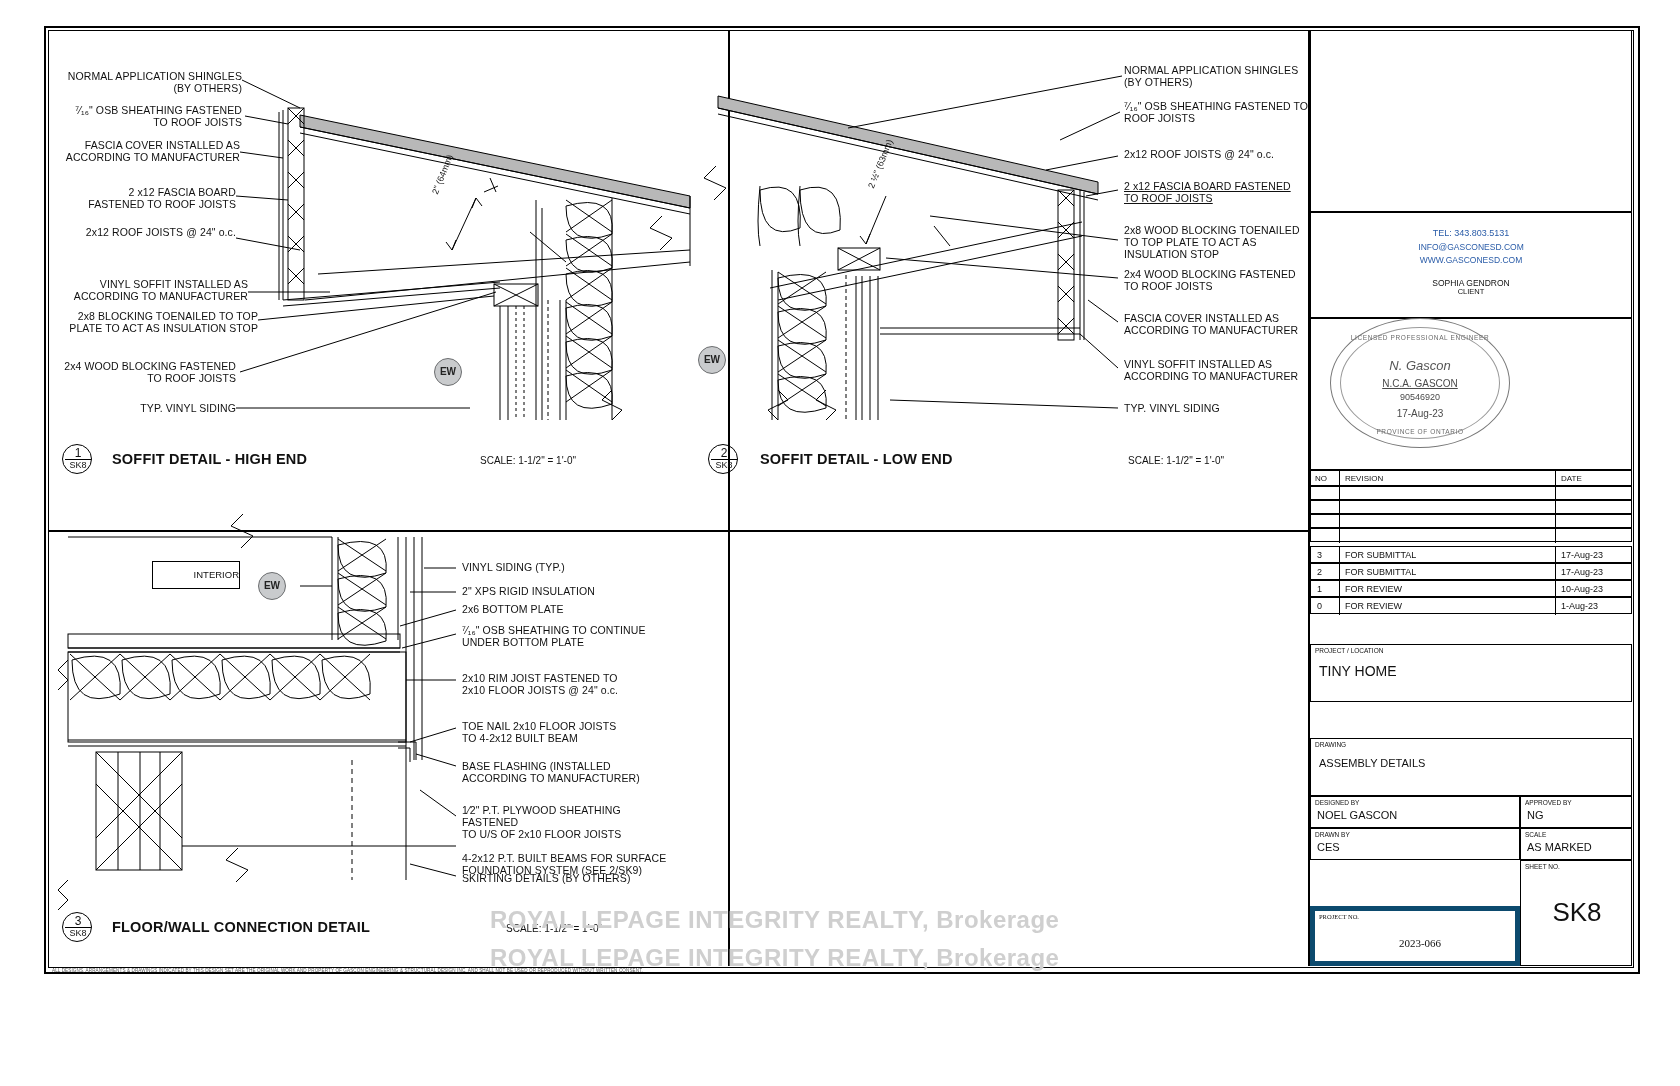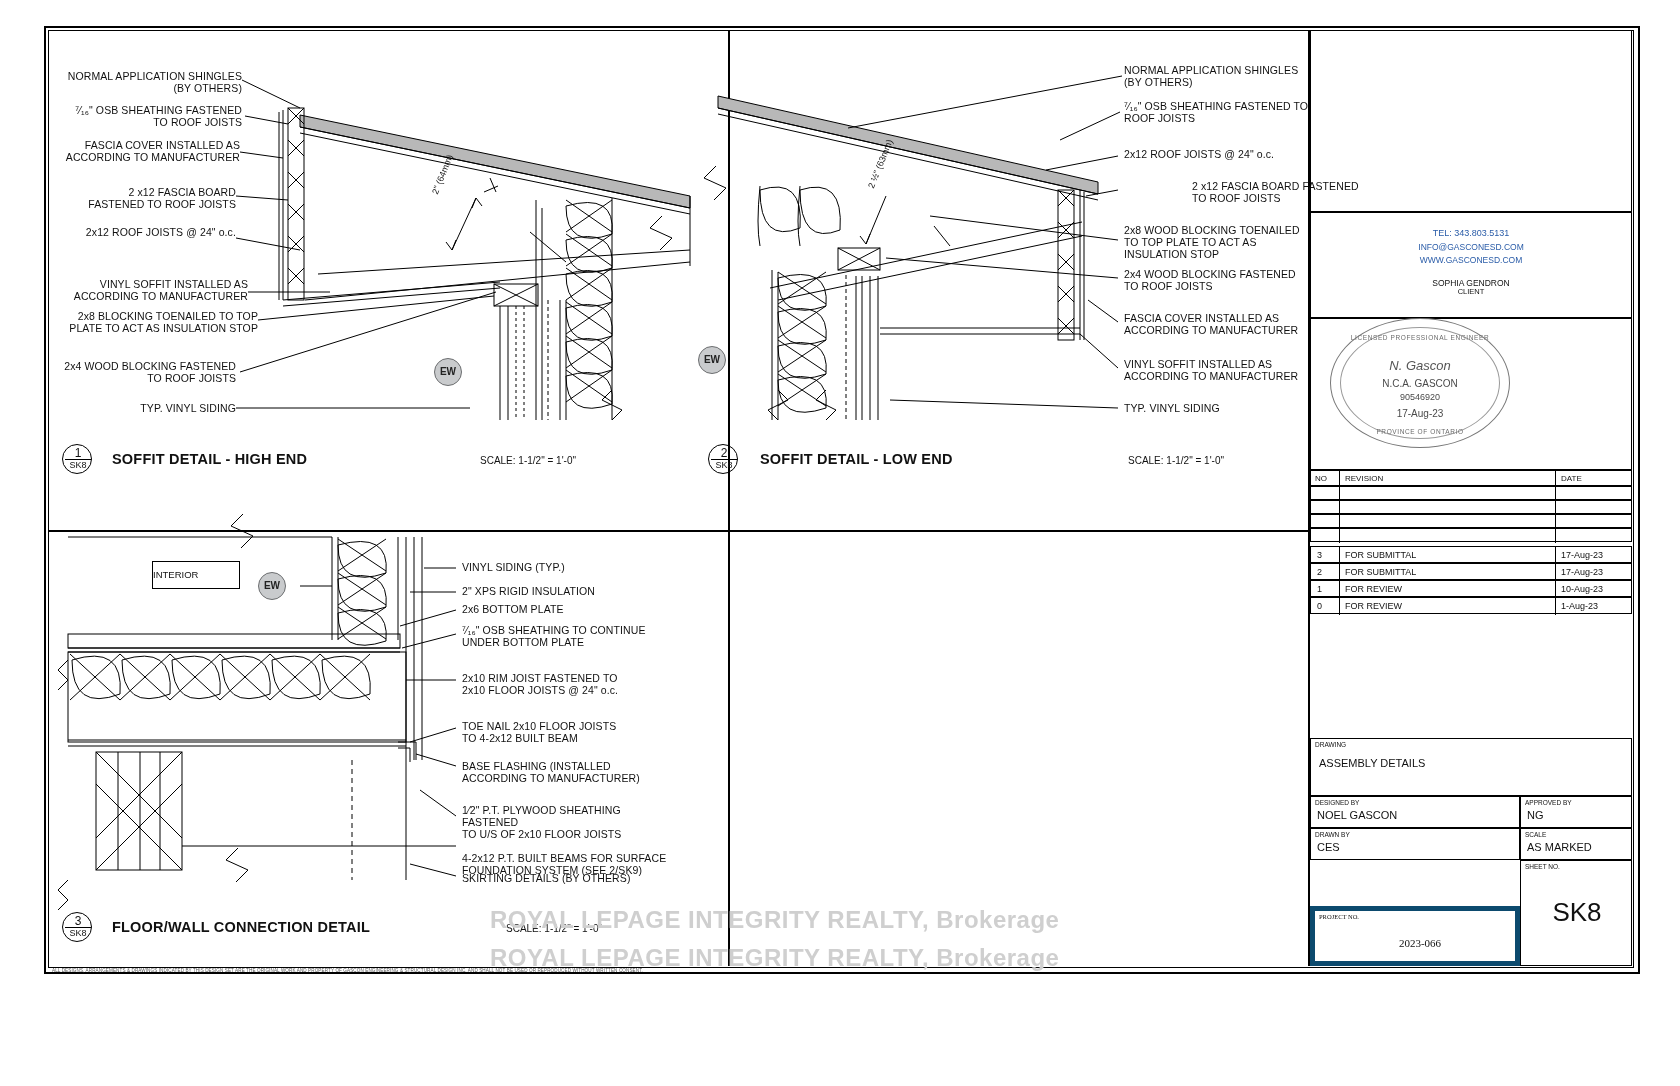--- a/index.html
+++ b/index.html
@@ -323,21 +323,21 @@
     <div class="sk">SK8</div>
   </div>
   <div class="dtitle" style="left:112px; top:451px;">SOFFIT DETAIL - HIGH END</div>
   <div class="dscale" style="left:480px; top:455px;">SCALE: 1-1/2" = 1'-0"</div>
 
   <div class="lbl" style="left:1124px; top:64px; width:180px;">NORMAL APPLICATION SHINGLES
 (BY OTHERS)</div>
   <div class="lbl" style="left:1124px; top:100px; width:190px;">⁷⁄₁₆" OSB SHEATHING FASTENED TO
 ROOF JOISTS</div>
   <div class="lbl" style="left:1124px; top:148px; width:190px;">2x12 ROOF JOISTS @ 24" o.c.</div>
-  <div class="lbl" style="left:1192px; top:180px; width:190px;">2 x12 FASCIA BOARD FASTENED
+  <div class="lbl" style="left:1124px; top:180px; width:190px;text-decoration:underline;">2 x12 FASCIA BOARD FASTENED
 TO ROOF JOISTS</div>
   <div class="lbl" style="left:1124px; top:224px; width:190px;">2x8 WOOD BLOCKING TOENAILED
 TO TOP PLATE TO ACT AS
 INSULATION STOP</div>
   <div class="lbl" style="left:1124px; top:268px; width:190px;">2x4 WOOD BLOCKING FASTENED
 TO ROOF JOISTS</div>
   <div class="lbl" style="left:1124px; top:312px; width:190px;">FASCIA COVER INSTALLED AS
 ACCORDING TO MANUFACTURER</div>
   <div class="lbl" style="left:1124px; top:358px; width:190px;">VINYL SOFFIT INSTALLED AS
 ACCORDING TO MANUFACTURER</div>
@@ -349,21 +349,21 @@
 
   <div class="bubble" style="left:708px; top:444px;">
     <div class="bar"></div>
     <div class="num">2</div>
     <div class="sk">SK8</div>
   </div>
   <div class="dtitle" style="left:760px; top:451px;">SOFFIT DETAIL - LOW END</div>
   <div class="dscale" style="left:1128px; top:455px;">SCALE: 1-1/2" = 1'-0"</div>
 
   <div style="position:absolute; left:152px; top:561px; width:86px; height:26px; border:1px solid #000;">
-    <div style="font-size:9.5px; text-align:left; line-height:26px;">INTERIOR</div>
+    <div style="font-size:9.5px; text-align:right; line-height:26px;">INTERIOR</div>
   </div>
   <div class="ew" style="left:258px; top:572px;">EW</div>
 
   <div class="lbl" style="left:462px; top:561px; width:220px;">VINYL SIDING (TYP.)</div>
   <div class="lbl" style="left:462px; top:585px; width:220px;">2" XPS RIGID INSULATION</div>
   <div class="lbl" style="left:462px; top:603px; width:220px;">2x6 BOTTOM PLATE</div>
   <div class="lbl" style="left:462px; top:624px; width:215px;">⁷⁄₁₆" OSB SHEATHING TO CONTINUE
 UNDER BOTTOM PLATE</div>
   <div class="lbl" style="left:462px; top:672px; width:215px;">2x10 RIM JOIST FASTENED TO
 2x10 FLOOR JOISTS @ 24" o.c.</div>
@@ -397,21 +397,21 @@
     <div class="tbtxt" style="left:0px; top:248px; width:322px; text-align:center; font-size:8.5px;">SOPHIA GENDRON</div>
 
     <div class="cell" style="left:0px; top:288px; width:322px; height:152px;"></div>
   </div>
 
   <div class="stamp">
     <div class="oval"></div>
     <div class="oval2"></div>
     <div class="arc" style="top:16px;">LICENSED PROFESSIONAL ENGINEER</div>
     <div class="st" style="top:40px; font-style:italic; font-size:13px; color:#555;">N. Gascon</div>
-    <div class="st" style="top:60px; font-size:10px;">N.C.A. GASCON</div>
+    <div class="st" style="top:60px; font-size:10px;text-decoration:underline;">N.C.A. GASCON</div>
     <div class="st" style="top:74px; font-size:9px;">90546920</div>
     <div class="st" style="top:90px; font-size:10px;">17-Aug-23</div>
     <div class="arc" style="top:110px;">PROVINCE OF ONTARIO</div>
   </div>
 
   <div style="position:absolute; left:1310px; top:470px; width:322px; height:174px;">
     <div style="position:absolute; left:0; top:0; width:322px; height:16px; box-sizing:border-box; border:1px solid #000;">
       <div style="position:absolute; left:4px; top:3px; font-size:8px;">NO</div>
       <div style="position:absolute; left:34px; top:3px; font-size:8px;">REVISION</div>
       <div style="position:absolute; left:250px; top:3px; font-size:8px;">DATE</div>
@@ -459,20 +459,24 @@
     </div>
     <div style="position:absolute; left:0; top:127px; width:322px; height:17px; box-sizing:border-box; border:1px solid #000;">
       <div style="position:absolute; left:28px; top:0; width:1px; height:17px; background:#000;"></div>
       <div style="position:absolute; left:244px; top:0; width:1px; height:17px; background:#000;"></div>
       <div style="position:absolute; left:6px; top:3px; font-size:9px;">0</div>
       <div style="position:absolute; left:34px; top:3px; font-size:9px;">FOR     REVIEW</div>
       <div style="position:absolute; left:250px; top:3px; font-size:9px;">1-Aug-23</div>
     </div>
   </div>
 
+  <div style="position:absolute; left:1310px; top:644px; width:322px; height:58px; box-sizing:border-box; border:1px solid #000;">
+    <div style="position:absolute; left:4px; top:2px; font-size:6.5px;">PROJECT / LOCATION</div>
+    <div style="position:absolute; left:8px; top:18px; font-size:14px;">TINY HOME</div>
+  </div>
 
 
   <div style="position:absolute; left:1310px; top:738px; width:322px; height:58px; box-sizing:border-box; border:1px solid #000;">
     <div style="position:absolute; left:4px; top:2px; font-size:6.5px;">DRAWING</div>
     <div style="position:absolute; left:8px; top:18px; font-size:11px;">ASSEMBLY DETAILS</div>
   </div>
 
   <div style="position:absolute; left:1310px; top:796px; width:210px; height:32px; box-sizing:border-box; border:1px solid #000;">
     <div style="position:absolute; left:4px; top:2px; font-size:6.5px;">DESIGNED BY</div>
     <div style="position:absolute; left:6px; top:12px; font-size:11px;">NOEL GASCON</div>

